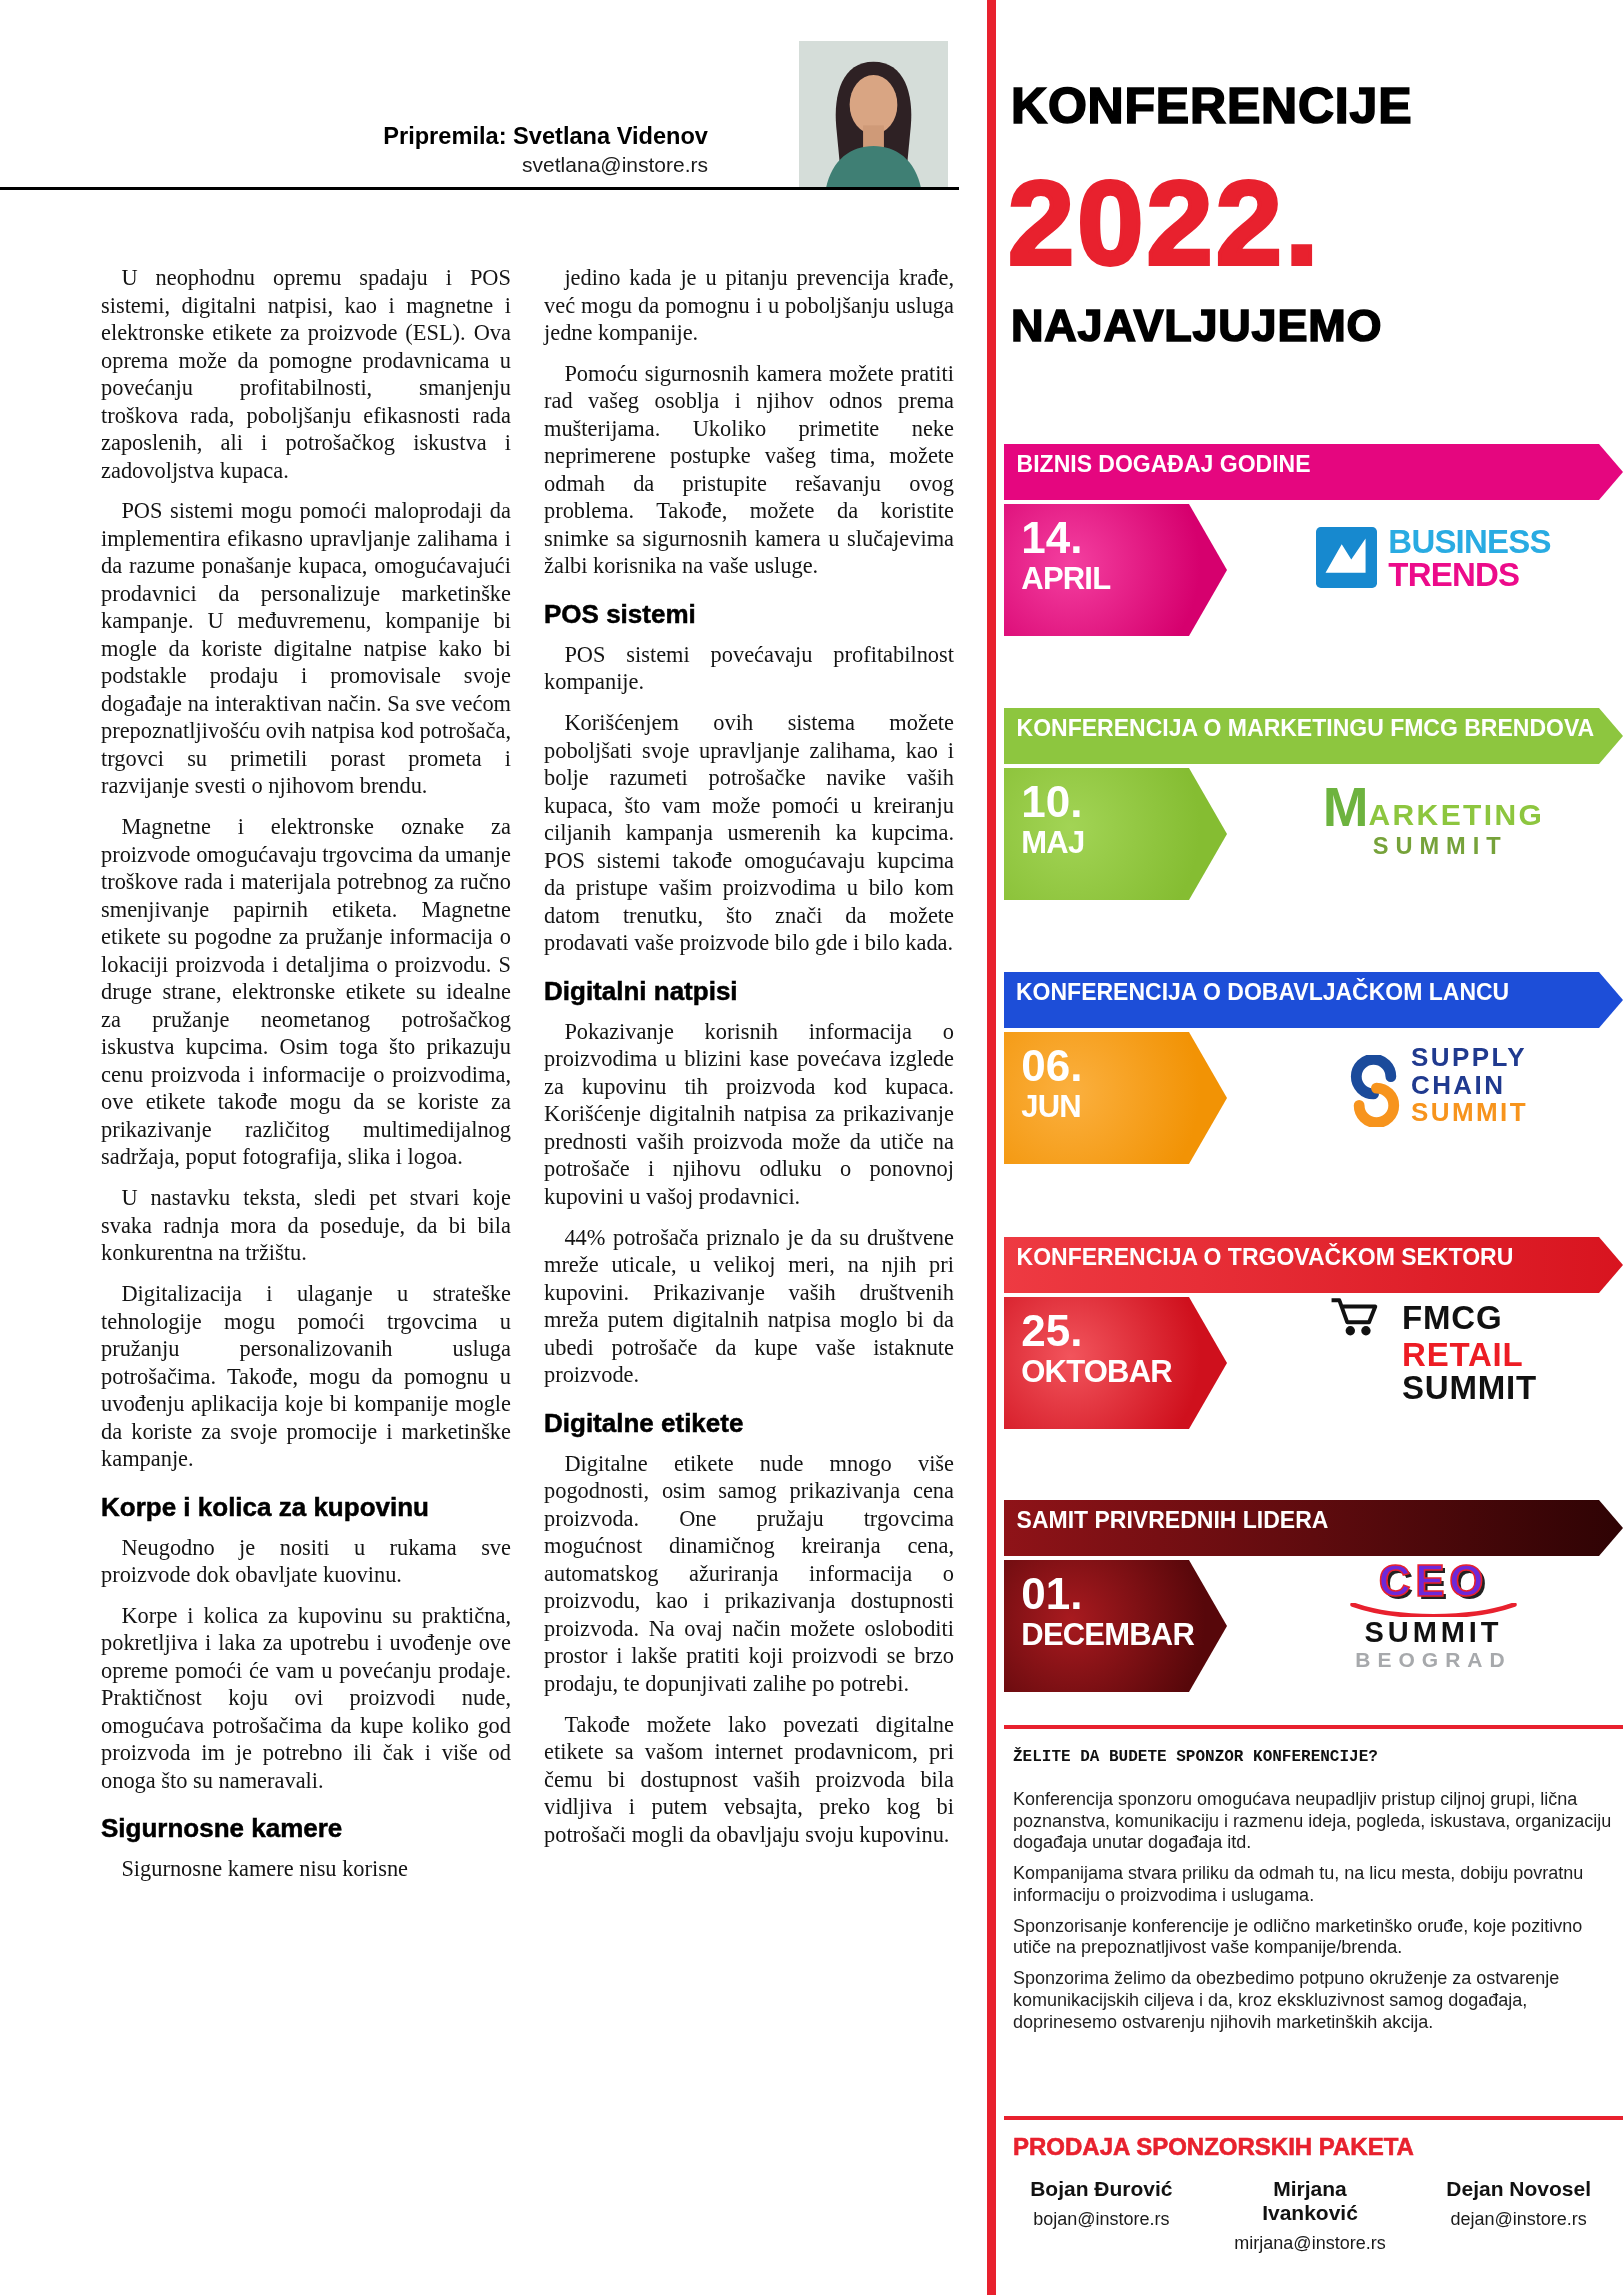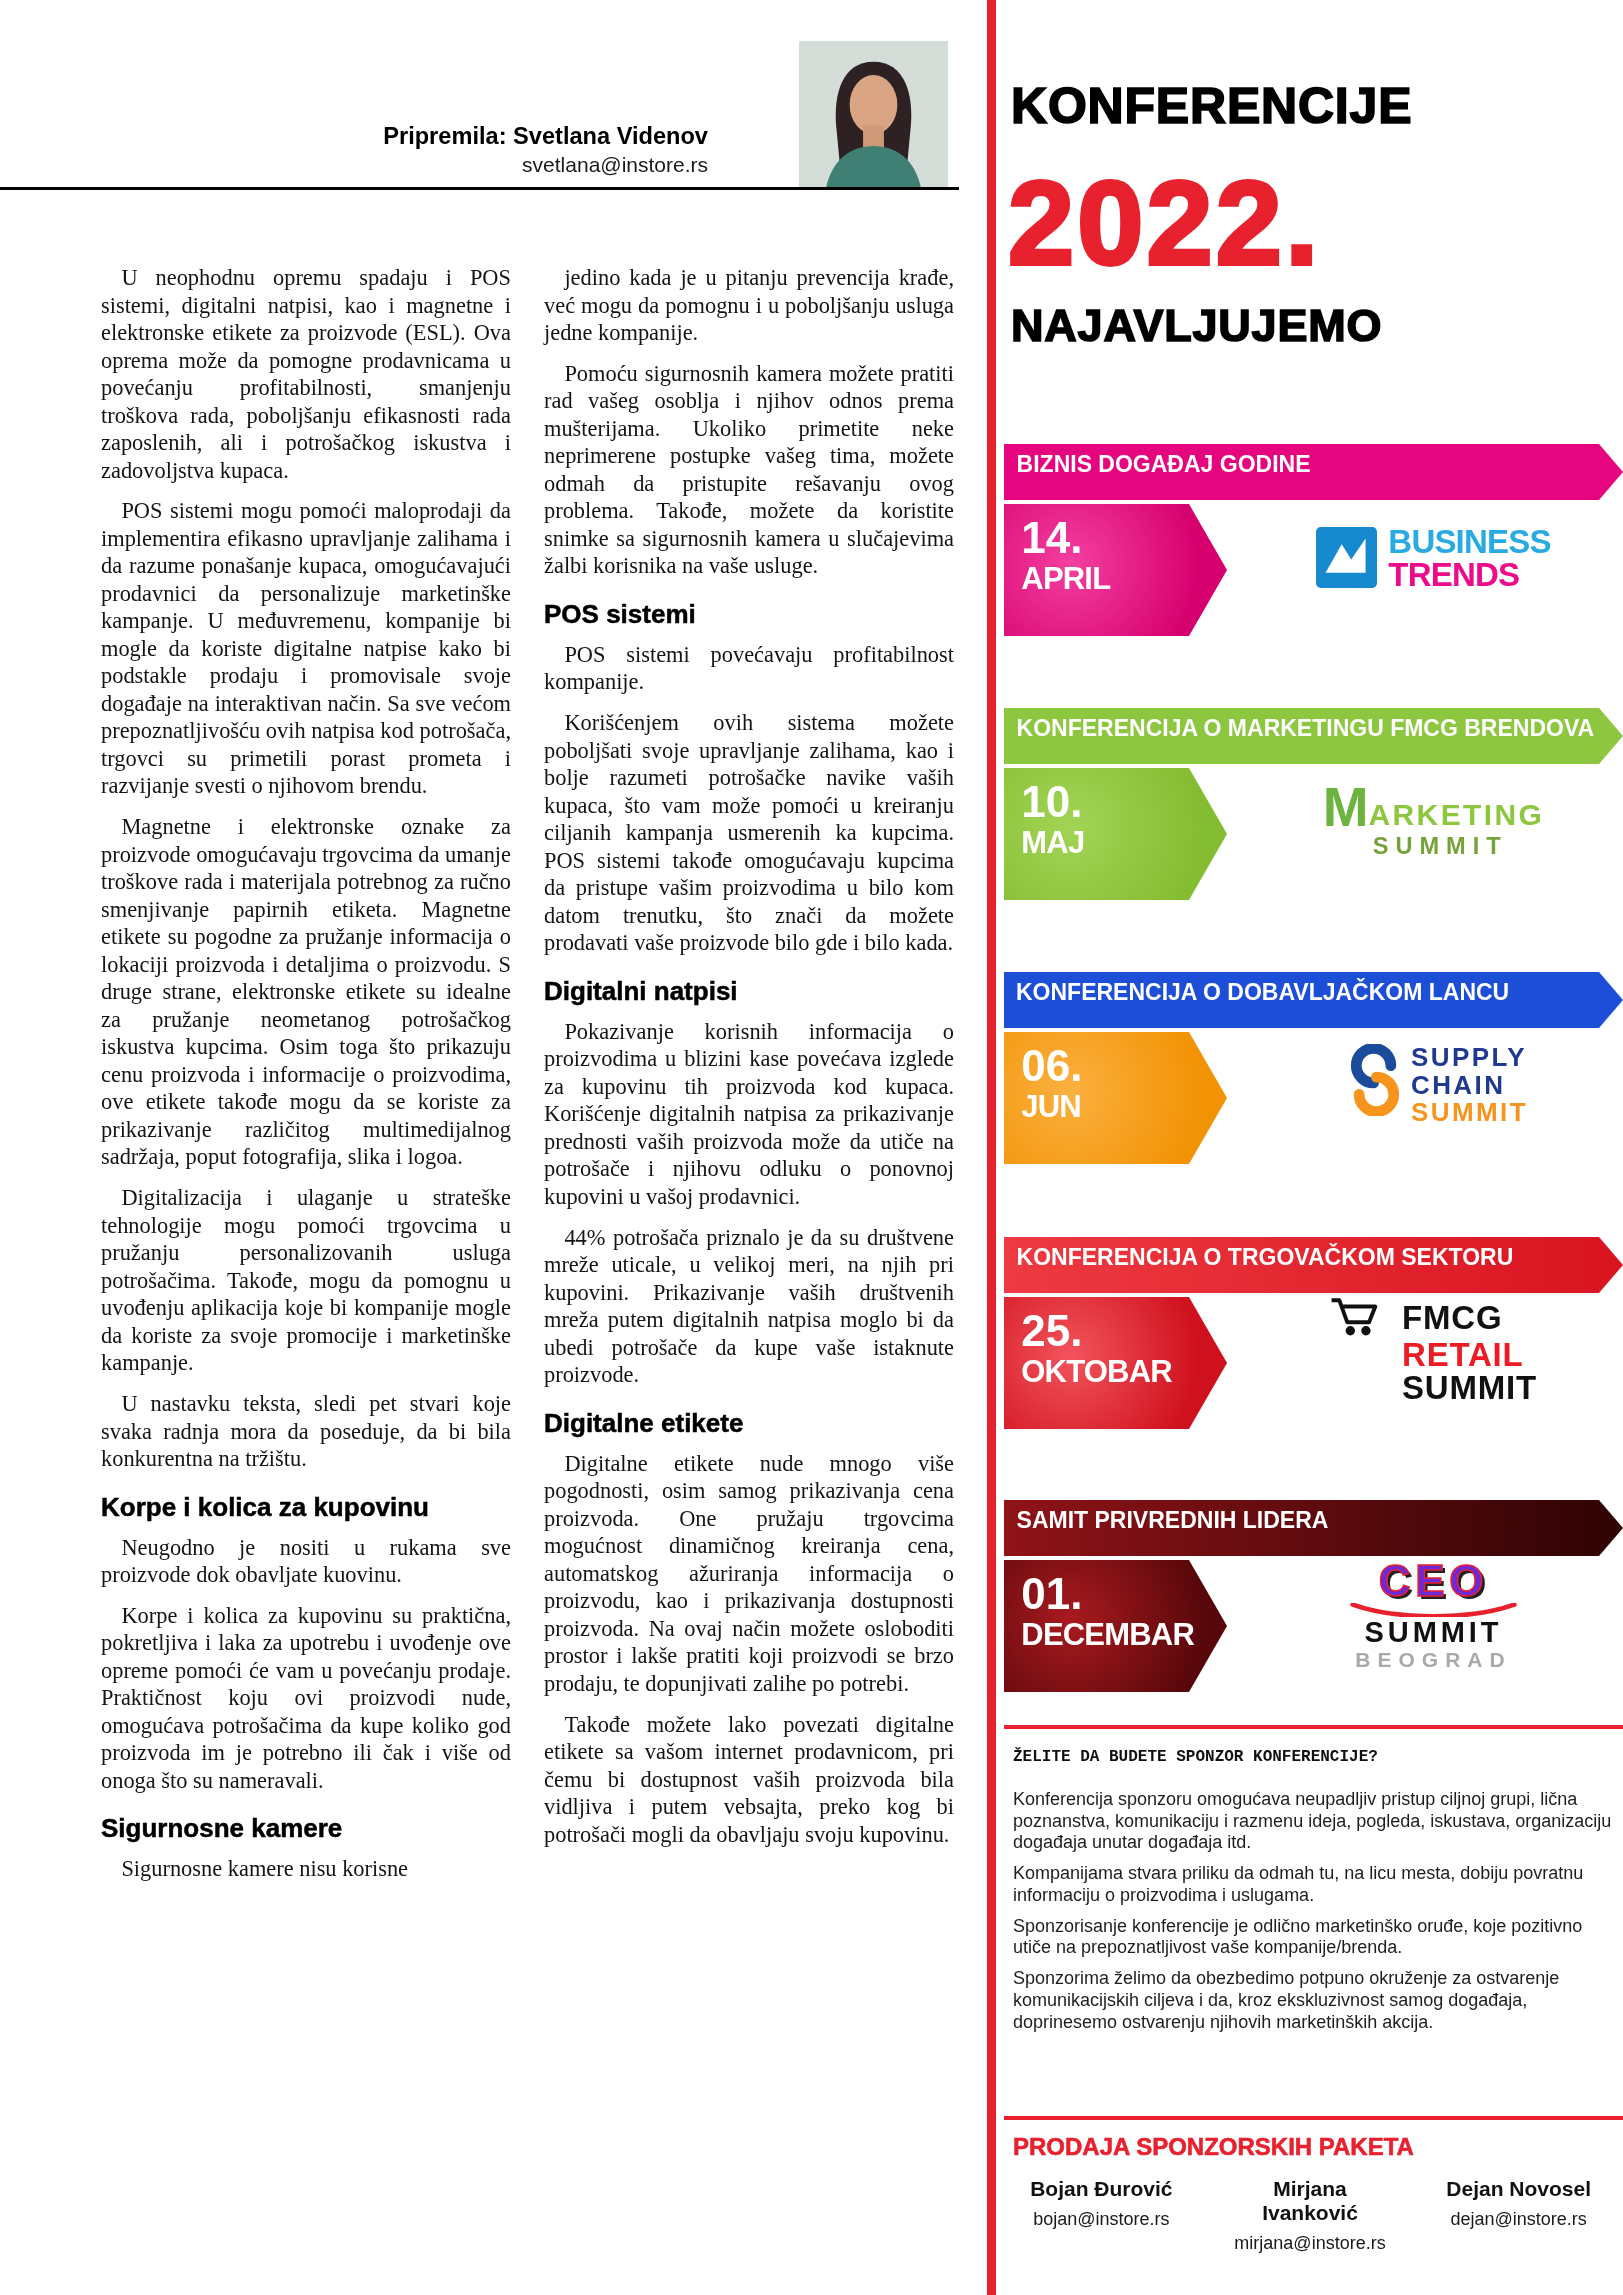--- a/index.html
+++ b/index.html
@@ -64,21 +64,21 @@
   .bt-icon{width:61px;height:61px;}
   .bt1{font-weight:bold;font-size:33px;line-height:33px;color:#29abe2;letter-spacing:-0.8px;}
   .bt2{font-weight:bold;font-size:33px;line-height:33px;color:#ec0b8a;letter-spacing:-0.8px;}
   
   .ms{display:flex;flex-direction:column;align-items:flex-start;}
   .ms-row{display:flex;align-items:flex-end;}
   .ms-m{font-weight:bold;font-size:55px;line-height:49px;color:#6db33f;}
   .ms-rest{font-weight:bold;font-size:30px;line-height:35px;color:#8dc63f;letter-spacing:2.4px;}
   .ms-summit{font-weight:bold;font-size:23.6px;color:#76a23a;letter-spacing:7px;margin-left:50px;margin-top:1.6px;}
   
-  .sc{display:flex;align-items:flex-start;gap:0;}
+  .sc{display:flex;align-items:flex-end;gap:0;}
   .sc-icon{width:72px;height:72px;}
   .sc1{font-weight:bold;font-size:26px;line-height:27.5px;color:#203a8f;letter-spacing:2.4px;}
   .sc3{font-weight:bold;font-size:26px;line-height:27.5px;color:#f7941d;letter-spacing:2.4px;}
   
   .fm{display:grid;grid-template-columns:58px auto;column-gap:14px;align-items:center;}
   .cart{width:50px;height:41px;grid-column:1;grid-row:1;}
   .fm1{font-weight:bold;font-size:33px;line-height:33px;color:#111;grid-column:2;letter-spacing:0.8px;}
   .fm2{font-weight:bold;font-size:33px;line-height:33px;color:#ed1c24;grid-column:2;letter-spacing:0.8px;}
   
   .ceo{display:flex;flex-direction:column;align-items:center;}
@@ -120,22 +120,22 @@
     <rect x="43" y="57" width="14" height="15" fill="#cf9a78"></rect>
     <path d="M18 100 C22 80 35 71 50 71 C65 71 78 80 82 100 Z" fill="#3f7f74"></path>
   </svg>
 </div>
 <div class="header-rule"></div>
 
 <div class="col col1">
   <p>U neophodnu opremu spadaju i POS sistemi, digitalni natpisi, kao i magnetne i elektronske etikete za proizvode (ESL). Ova oprema može da pomogne prodavnicama u povećanju profitabilnosti, smanjenju troškova rada, poboljšanju efikasnosti rada zaposlenih, ali i potrošačkog iskustva i zadovoljstva kupaca.</p>
   <p>POS sistemi mogu pomoći maloprodaji da implementira efikasno upravljanje zalihama i da razume ponašanje kupaca, omogućavajući prodavnici da personalizuje marketinške kampanje. U međuvremenu, kompanije bi mogle da koriste digitalne natpise kako bi podstakle prodaju i promovisale svoje događaje na interaktivan način. Sa sve većom prepoznatljivošću ovih natpisa kod potrošača, trgovci su primetili porast prometa i razvijanje svesti o njihovom brendu.</p>
   <p>Magnetne i elektronske oznake za proizvode omogućavaju trgovcima da umanje troškove rada i materijala potrebnog za ručno smenjivanje papirnih etiketa. Magnetne etikete su pogodne za pružanje informacija o lokaciji proizvoda i detaljima o proizvodu. S druge strane, elektronske etikete su idealne za pružanje neometanog potrošačkog iskustva kupcima. Osim toga što prikazuju cenu proizvoda i informacije o proizvodima, ove etikete takođe mogu da se koriste za prikazivanje različitog multimedijalnog sadržaja, poput fotografija, slika i logoa.</p>
+  <p>U nastavku teksta, sledi pet stvari koje svaka radnja mora da poseduje, da bi bila konkurentna na tržištu.</p>
   <p>Digitalizacija i ulaganje u strateške tehnologije mogu pomoći trgovcima u pružanju personalizovanih usluga potrošačima. Takođe, mogu da pomognu u uvođenju aplikacija koje bi kompanije mogle da koriste za svoje promocije i marketinške kampanje.</p>
-  <p>U nastavku teksta, sledi pet stvari koje svaka radnja mora da poseduje, da bi bila konkurentna na tržištu.</p>
   <h3>Korpe i kolica za kupovinu</h3>
   <p>Neugodno je nositi u rukama sve proizvode dok obavljate kuovinu.</p>
   <p>Korpe i kolica za kupovinu su praktična, pokretljiva i laka za upotrebu i uvođenje ove opreme pomoći će vam u povećanju prodaje. Praktičnost koju ovi proizvodi nude, omogućava potrošačima da kupe koliko god proizvoda im je potrebno ili čak i više od onoga što su nameravali.</p>
   <h3>Sigurnosne kamere</h3>
   <p>Sigurnosne kamere nisu korisne</p>
 </div>
 
 <div class="col col2">
   <p>jedino kada je u pitanju prevencija krađe, već mogu da pomognu i u poboljšanju usluga jedne kompanije.</p>
   <p>Pomoću sigurnosnih kamera možete pratiti rad vašeg osoblja i njihov odnos prema mušterijama. Ukoliko primetite neke neprimerene postupke vašeg tima, možete odmah da pristupite rešavanju ovog problema. Takođe, možete da koristite snimke sa sigurnosnih kamera u slučajevima žalbi korisnika na vaše usluge.</p>

